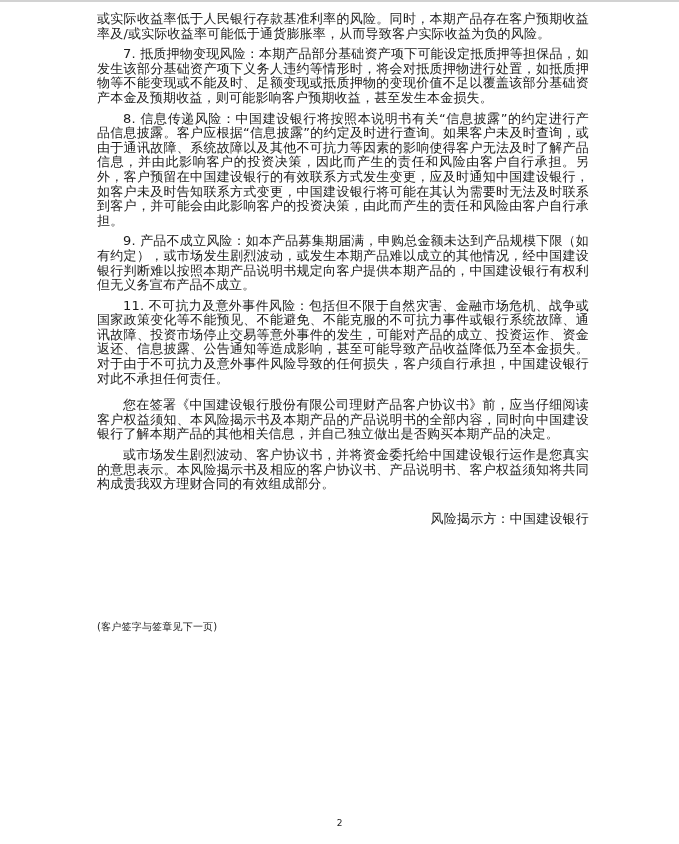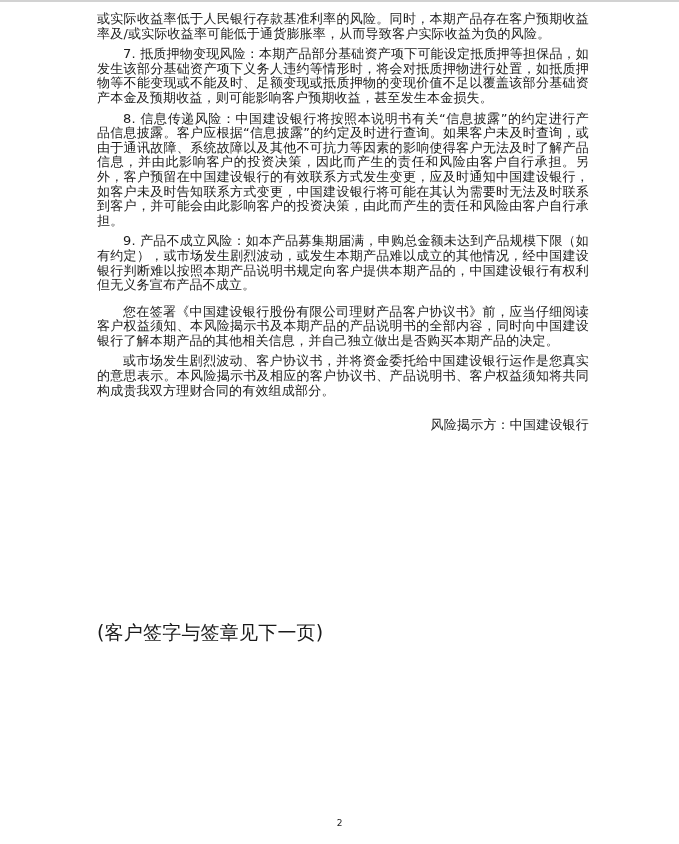--- a/index.html
+++ b/index.html
@@ -47,21 +47,21 @@
   }
   .signature {
     text-align: right;
     text-indent: 0;
     margin-top: 20px !important;
   }
   .signer-note {
     position: absolute;
     left: 97px;
     top: 620px;
-    font-size: 19px;
+    font-size: 10px;
     letter-spacing: 0.2px;
   }
   .page-number {
     position: absolute;
     left: 0;
     right: 0;
     top: 818px;
     text-align: center;
     font-size: 9px;
   }
@@ -70,20 +70,21 @@
 <body>
 
 <div class="page">
   <div class="top-edge"></div>
 
   <div class="content">
     <p class="no-indent">或实际收益率低于人民银行存款基准利率的风险。同时，本期产品存在客户预期收益率及/或实际收益率可能低于通货膨胀率，从而导致客户实际收益为负的风险。</p>
     <p class="indent">7. 抵质押物变现风险：本期产品部分基础资产项下可能设定抵质押等担保品，如发生该部分基础资产项下义务人违约等情形时，将会对抵质押物进行处置，如抵质押物等不能变现或不能及时、足额变现或抵质押物的变现价值不足以覆盖该部分基础资产本金及预期收益，则可能影响客户预期收益，甚至发生本金损失。</p>
     <p class="indent">8. 信息传递风险：中国建设银行将按照本说明书有关“信息披露”的约定进行产品信息披露。客户应根据“信息披露”的约定及时进行查询。如果客户未及时查询，或由于通讯故障、系统故障以及其他不可抗力等因素的影响使得客户无法及时了解产品信息，并由此影响客户的投资决策，因此而产生的责任和风险由客户自行承担。另外，客户预留在中国建设银行的有效联系方式发生变更，应及时通知中国建设银行，如客户未及时告知联系方式变更，中国建设银行将可能在其认为需要时无法及时联系到客户，并可能会由此影响客户的投资决策，由此而产生的责任和风险由客户自行承担。</p>
     <p class="indent">9. 产品不成立风险：如本产品募集期届满，申购总金额未达到产品规模下限（如有约定），或市场发生剧烈波动，或发生本期产品难以成立的其他情况，经中国建设银行判断难以按照本期产品说明书规定向客户提供本期产品的，中国建设银行有权利但无义务宣布产品不成立。</p>
+    <p class="indent">11. 不可抗力及意外事件风险：包括但不限于自然灾害、金融市场危机、战争或国家政策变化等不能预见、不能避免、不能克服的不可抗力事件或银行系统故障、通讯故障、投资市场停止交易等意外事件的发生，可能对产品的成立、投资运作、资金返还、信息披露、公告通知等造成影响，甚至可能导致产品收益降低乃至本金损失。对于由于不可抗力及意外事件风险导致的任何损失，客户须自行承担，中国建设银行对此不承担任何责任。</p>
     <p class="indent gap-before">您在签署《中国建设银行股份有限公司理财产品客户协议书》前，应当仔细阅读客户权益须知、本风险揭示书及本期产品的产品说明书的全部内容，同时向中国建设银行了解本期产品的其他相关信息，并自己独立做出是否购买本期产品的决定。</p>
     <p class="indent">或市场发生剧烈波动、客户协议书，并将资金委托给中国建设银行运作是您真实的意思表示。本风险揭示书及相应的客户协议书、产品说明书、客户权益须知将共同构成贵我双方理财合同的有效组成部分。</p>
     <p class="signature">风险揭示方：中国建设银行</p>
   </div>
 
   <div class="signer-note">(客户签字与签章见下一页)</div>
 
   <div class="page-number">2</div>
 </div>
 

